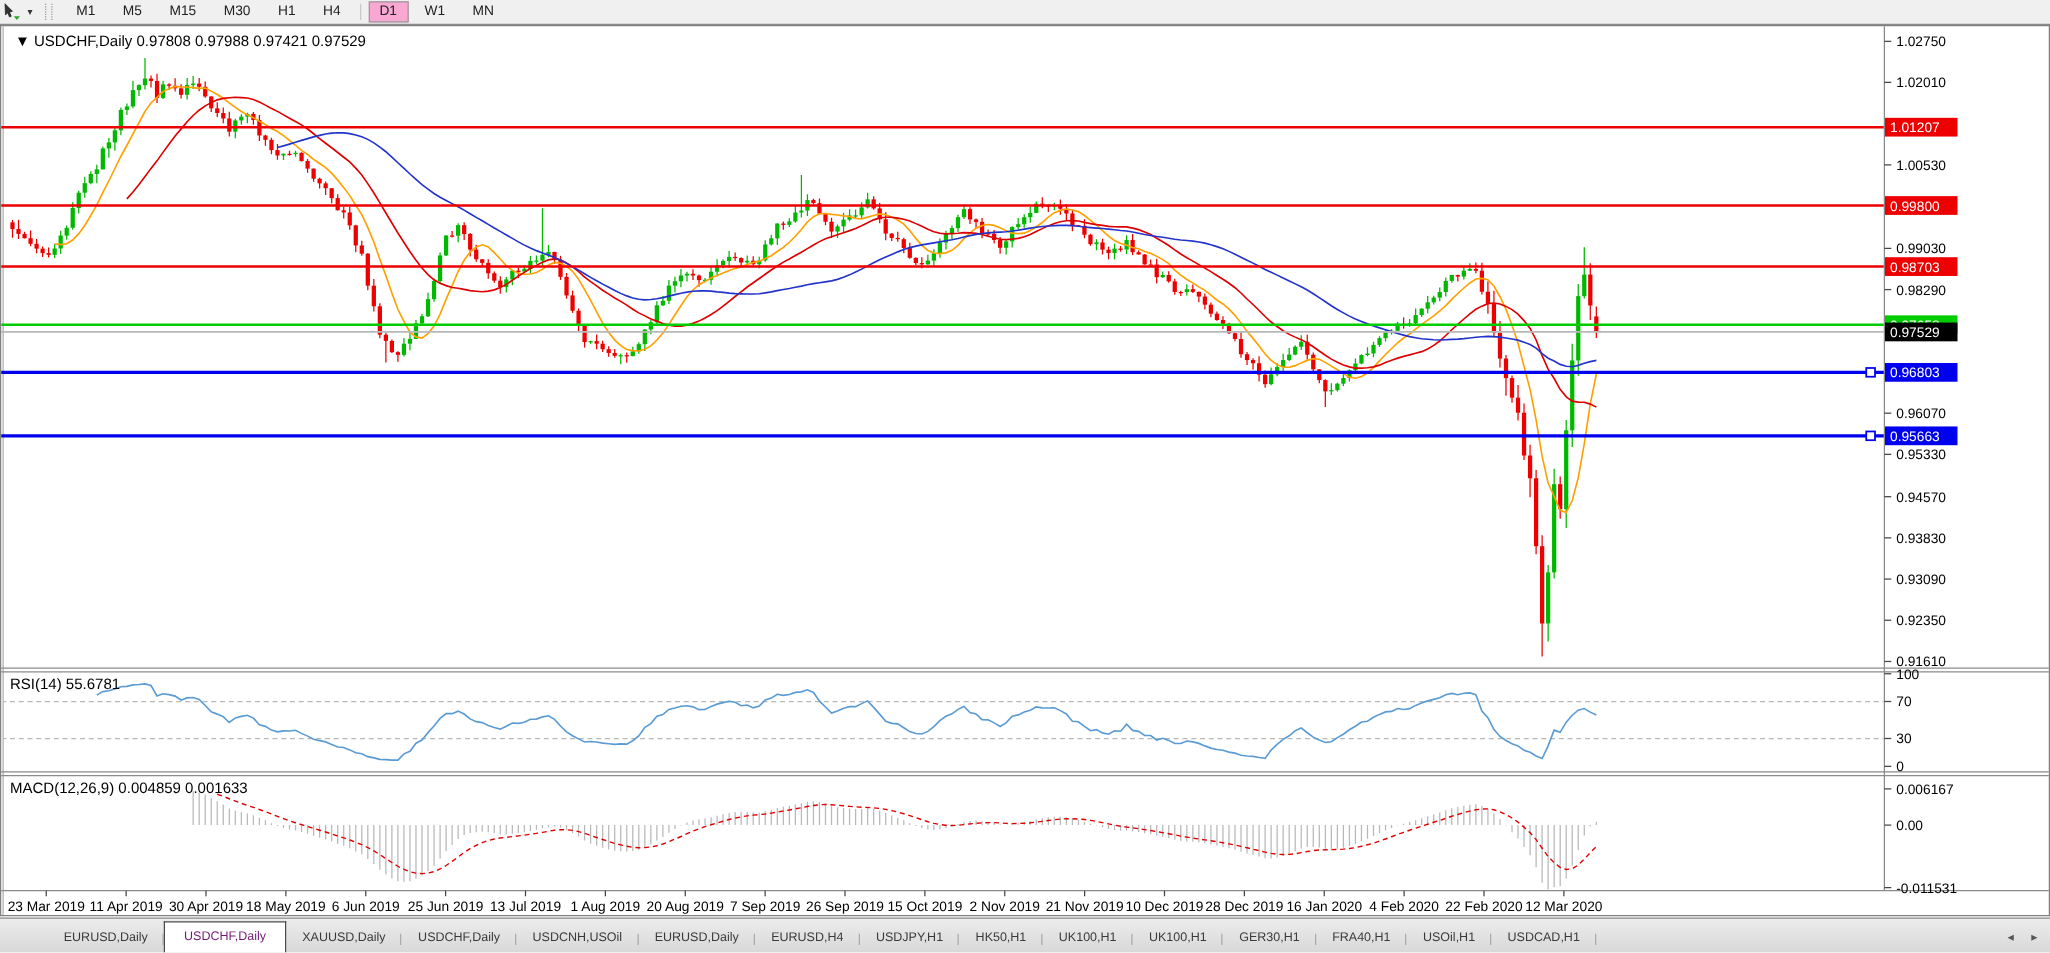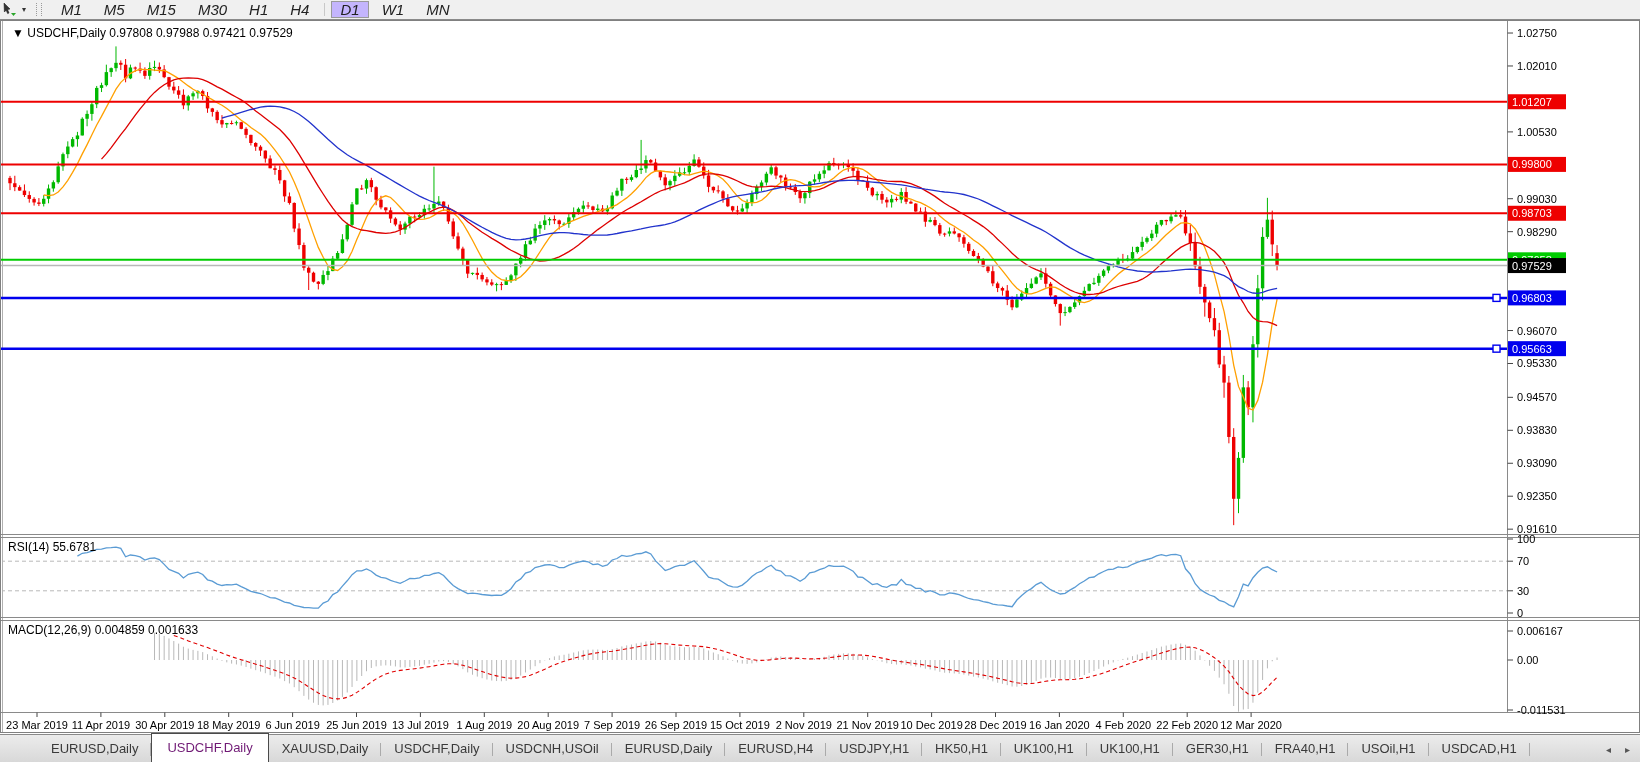--- a/index.html
+++ b/index.html
@@ -13,37 +13,37 @@
   .toolbar{
     height:19px;display:flex;align-items:center;
     background:#f0f0f0;border-bottom:1px solid #8a8a8a;
     padding-left:2px;position:relative;
   }
   .toolicon{display:flex;align-items:center;margin:0 3px 0 0;}
   .toolicon svg{display:block;}
   .dd-arrow{font-size:8px;color:#333;margin:0 4px 0 1px;}
   .grip{width:4px;height:13px;border-left:1px dotted #9a9a9a;border-right:1px dotted #9a9a9a;margin:0 8px 0 6px;}
   .tfbtn{
-    font-size:15px;color:#222;padding:0 8px;height:15px;line-height:15px;
-    border:1px solid transparent;margin:0 2px;cursor:default;font-style:italic;
+    font-size:11px;color:#222;padding:0 8px;height:15px;line-height:15px;
+    border:1px solid transparent;margin:0 2px;cursor:default;
   }
-  .tfbtn.active{border:1px solid #9a9a9a;background:#c4b5fd;}
+  .tfbtn.active{border:1px solid #9a9a9a;background:#f9a8d4;}
   .tf-sep{width:1px;height:13px;background:#c8c8c8;margin:0 4px;}
   
   .chart-window{position:relative;width:1640px;height:714px;background:#ffffff;}
   #chart-svg{display:block;}
   
   .tabbar{
     height:28px;background:linear-gradient(#ececec,#d8d8d8);
     border-top:1px solid #8a8a8a;
     display:flex;align-items:flex-end;
     padding-left:38px;position:relative;box-sizing:border-box;
   }
   .tab{
-    font-size:13px;color:#3a3a3a;padding:4px 13px 6px;margin-top:4px;
+    font-size:10px;color:#3a3a3a;padding:4px 13px 6px;margin-top:4px;
     cursor:default;white-space:nowrap;position:relative;
   }
   .tab:not(.active):not(:last-of-type)::after{
     content:"";position:absolute;right:0;top:6px;bottom:6px;width:1px;background:#aaaaaa;
   }
   .tab.active{
     background:#ffffff;border:1px solid #4a4a4a;border-bottom:none;
     margin-top:1px;padding:6px 15px 7px;color:#701a75;
   }
   .tab-arrows{

